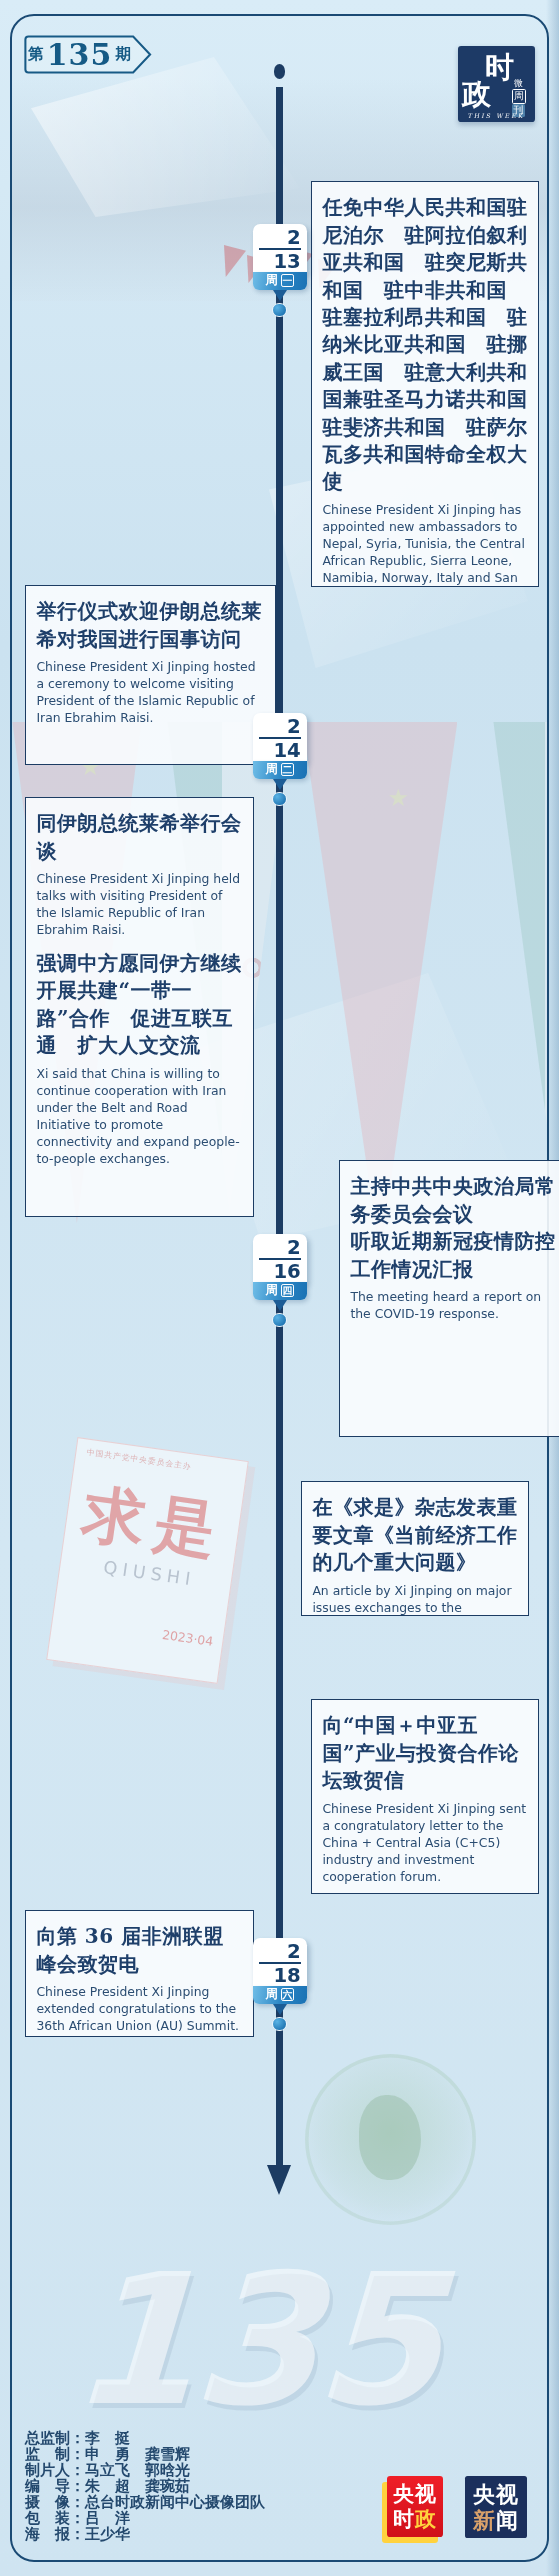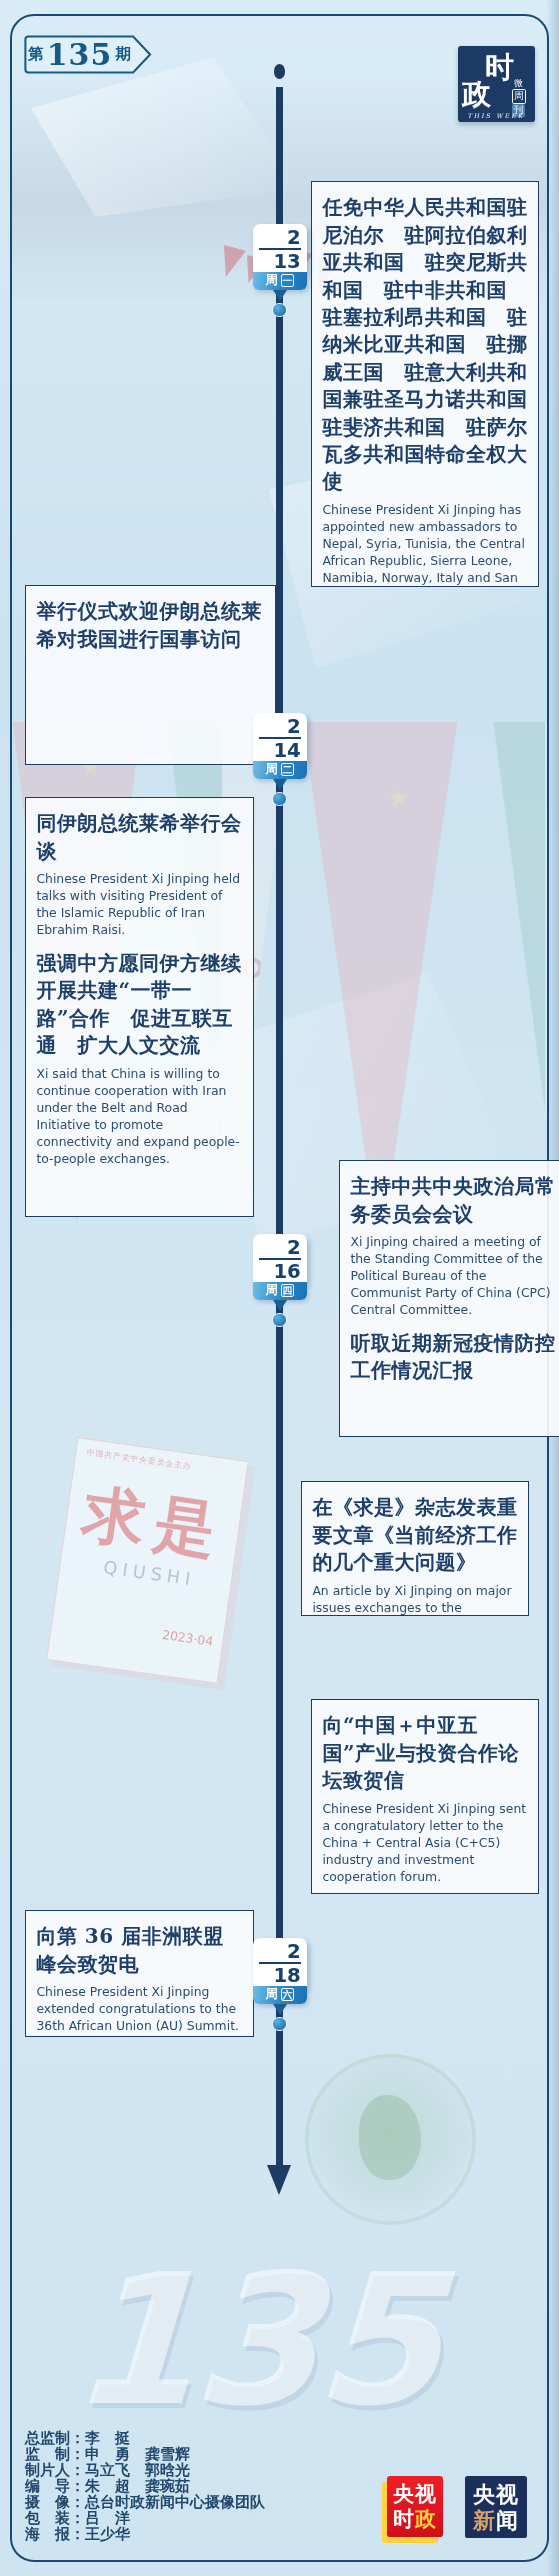--- a/index.html
+++ b/index.html
@@ -214,33 +214,34 @@
     <div class="mdot"></div>
   </div>
 
   <div class="box" style="left:311px;top:181px;width:228px;height:406px;">
     <div class="zh">任免中华人民共和国驻尼泊尔　驻阿拉伯叙利亚共和国　驻突尼斯共和国　驻中非共和国　驻塞拉利昂共和国　驻纳米比亚共和国　驻挪威王国　驻意大利共和国兼驻圣马力诺共和国　驻斐济共和国　驻萨尔瓦多共和国特命全权大使</div>
     <div class="en">Chinese President Xi Jinping has appointed new ambassadors to Nepal, Syria, Tunisia, the Central African Republic, Sierra Leone, Namibia, Norway, Italy and San Marino, Fiji and El Salvador.</div>
   </div>
 
   <div class="box" style="left:25px;top:585px;width:251px;height:180px;">
     <div class="zh">举行仪式欢迎伊朗总统莱希对我国进行国事访问</div>
+    <div class="en">Chinese President Xi Jinping hosted a ceremony to welcome visiting President of the Islamic Republic of Iran Ebrahim Raisi.</div>
   </div>
 
   <div class="box" style="left:25px;top:797px;width:229px;height:420px;">
     <div class="zh">同伊朗总统莱希举行会谈</div>
     <div class="en">Chinese President Xi Jinping held talks with visiting President of the Islamic Republic of Iran Ebrahim Raisi.</div>
     <div class="zh">强调中方愿同伊方继续开展共建“一带一路”合作　促进互联互通　扩大人文交流</div>
     <div class="en">Xi said that China is willing to continue cooperation with Iran under the Belt and Road Initiative to promote connectivity and expand people-to-people exchanges.</div>
   </div>
 
   <div class="box" style="left:311px;top:1160px;width:228px;height:277px;margin-left:28px;">
     <div class="zh">主持中共中央政治局常务委员会会议</div>
-    <div class="en">Xi Jinping chaired a meeting of the Standing Committee of the Political Bureau of the Communist Party of China (CPC) Central Committee.</div>
     <div class="zh">听取近期新冠疫情防控工作情况汇报</div>
+    <div class="en">The meeting heard a report on the COVID-19 response.</div>
   </div>
 
   <div class="box" style="left:301px;top:1481px;width:228px;height:135px;">
     <div class="zh">在《求是》杂志发表重要文章《当前经济工作的几个重大问题》</div>
     <div class="en">An article by Xi Jinping on major issues exchanges to the country's current economic work was published in this year's 4th issue of the Qiushi Journal.</div>
   </div>
 
   <div class="box" style="left:311px;top:1699px;width:228px;height:195px;">
     <div class="zh">向“中国＋中亚五国”产业与投资合作论坛致贺信</div>
     <div class="en">Chinese President Xi Jinping sent a congratulatory letter to the China + Central Asia (C+C5) industry and investment cooperation forum.</div>

